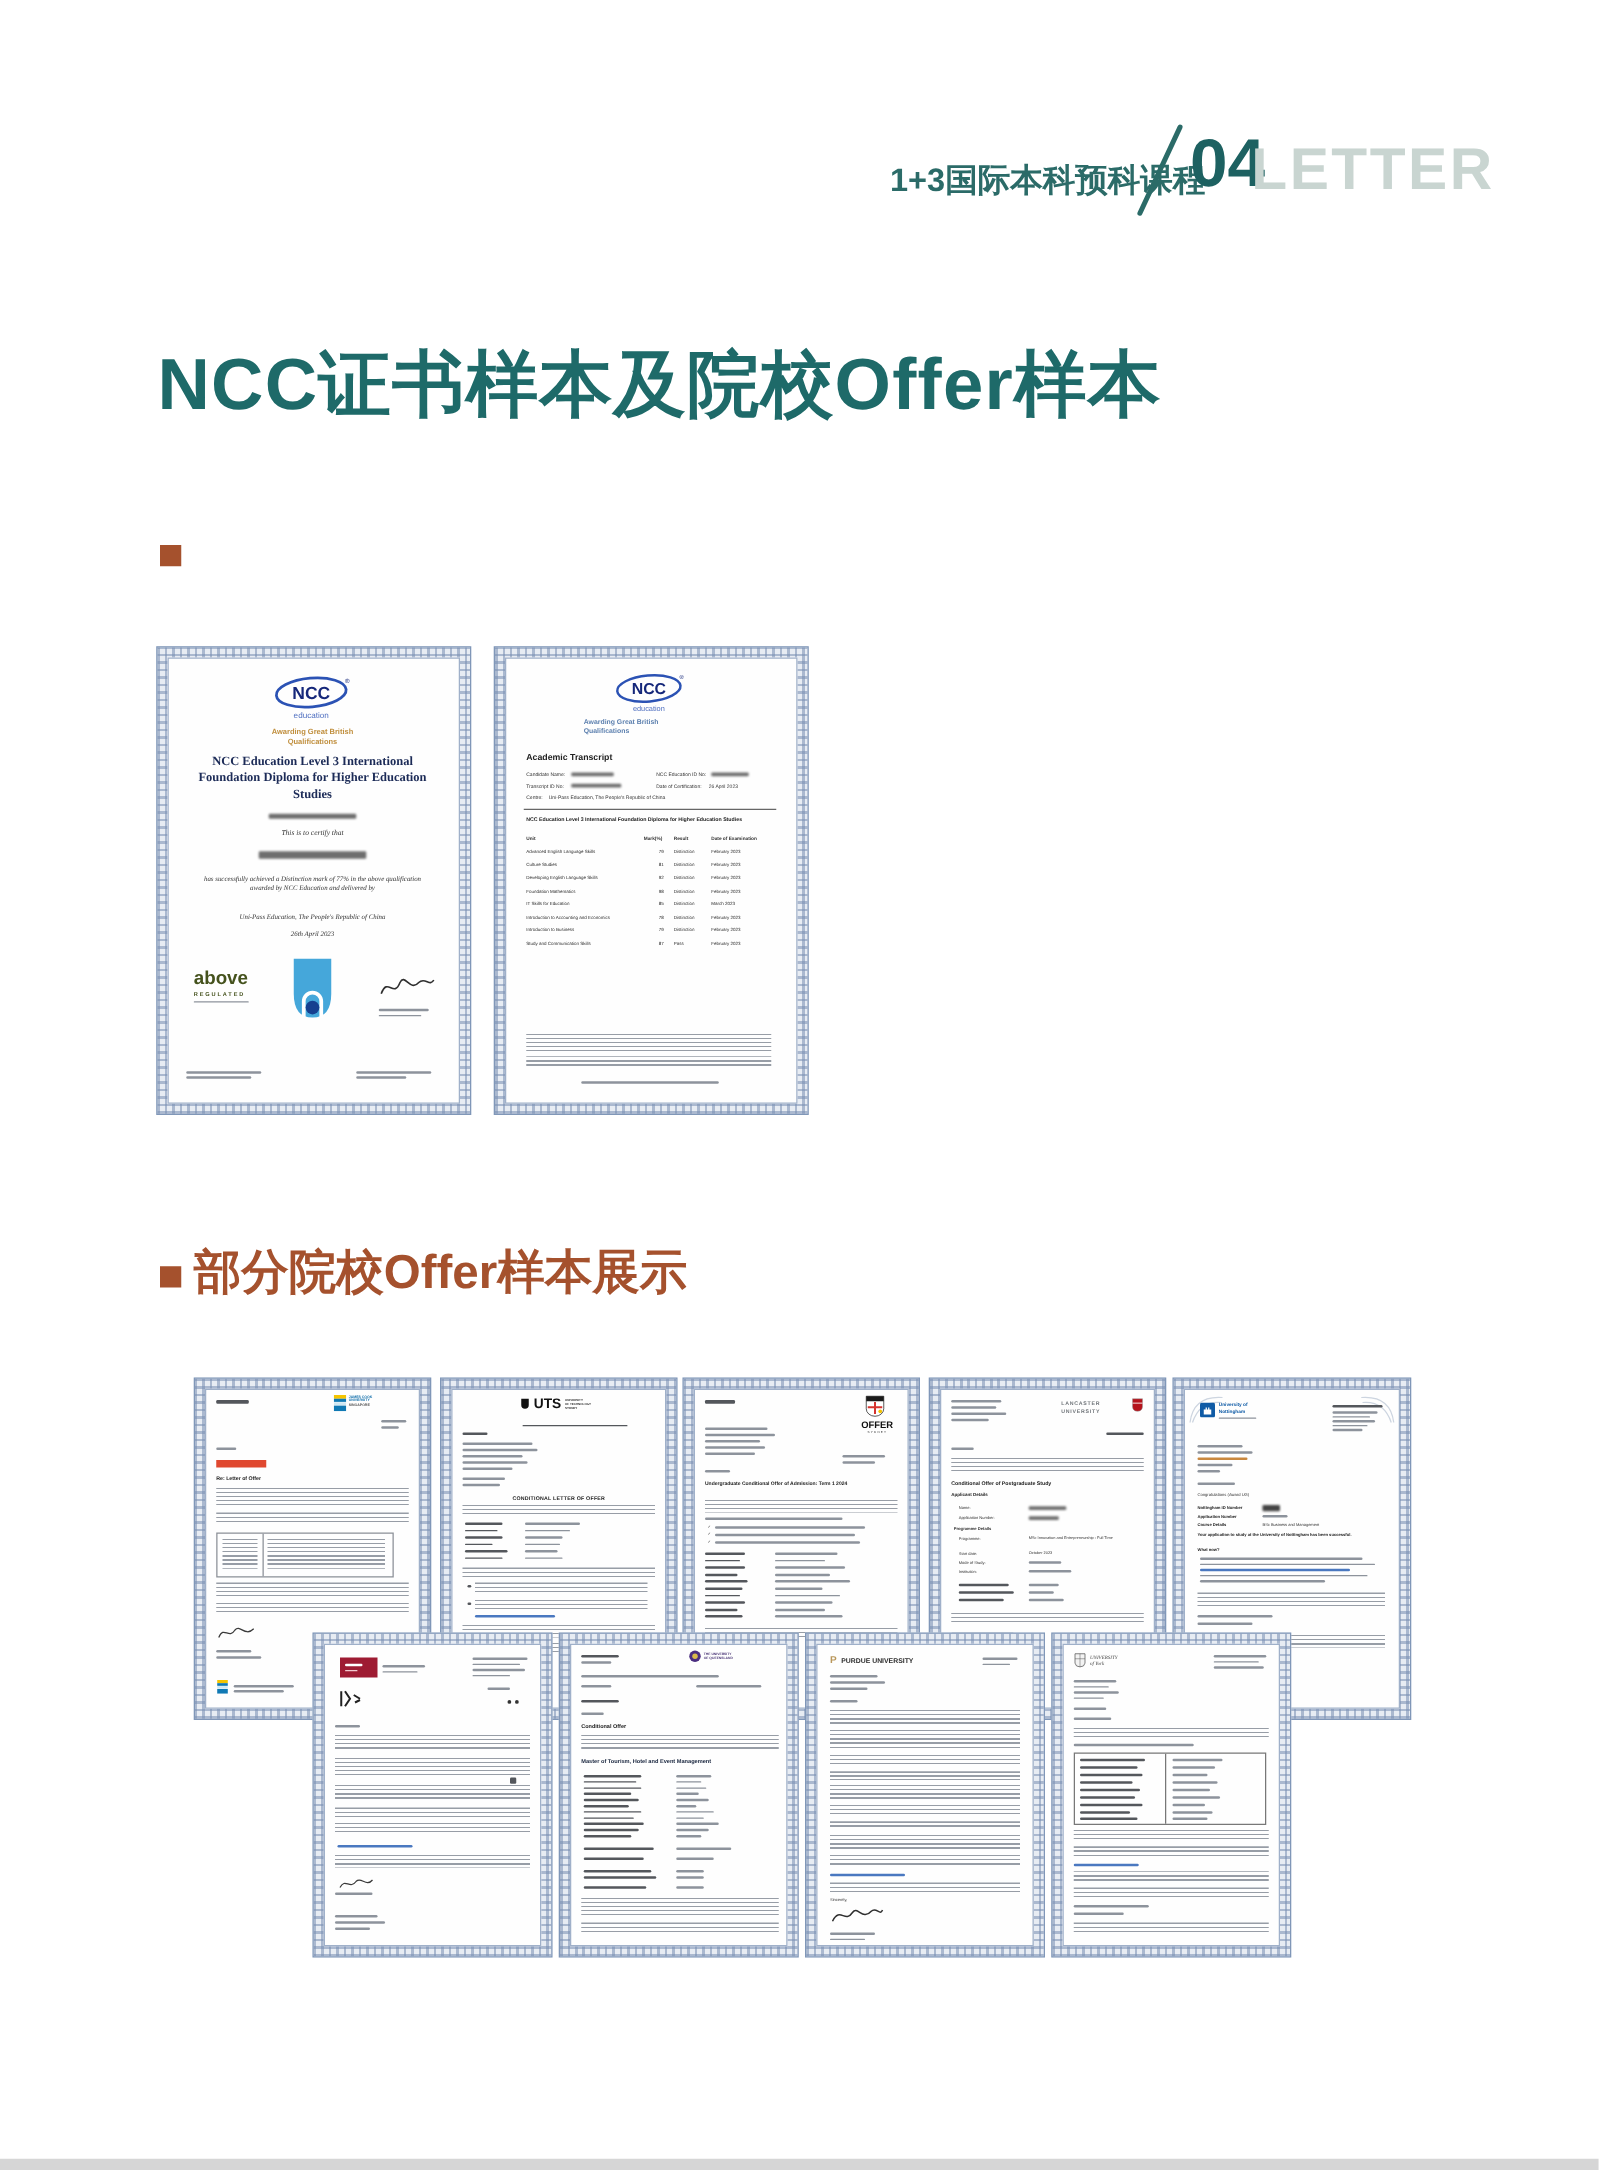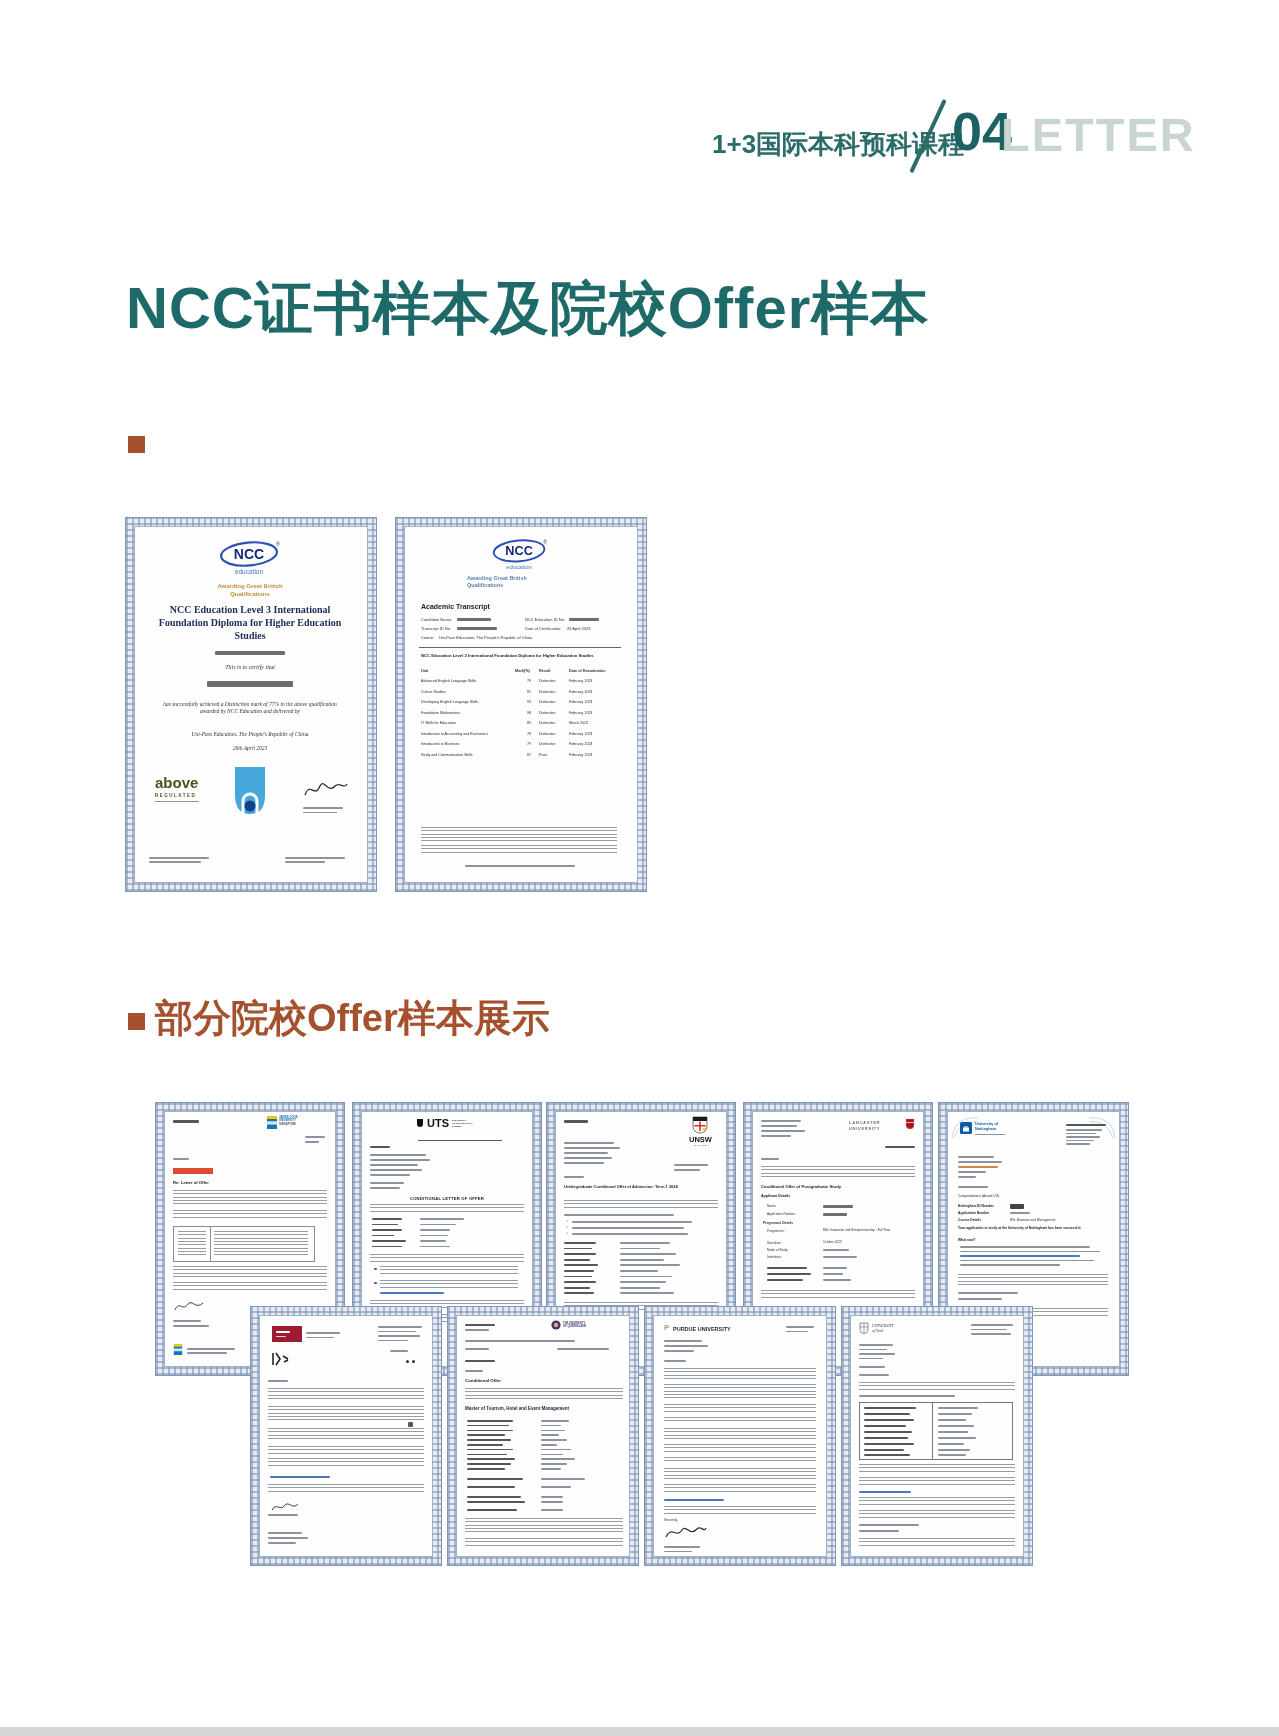--- a/index.html
+++ b/index.html
@@ -265,21 +265,21 @@
 </div>
 
 <div class="doc" style="left:546px;top:1102px;width:188px;height:272px;z-index:1">
  <div class="doc-in">
   <svg class="abs" style="left:136px;top:4px" width="16" height="18" viewBox="0 0 16 18">
     <path d="M1,1 h14 v10 a7,6 0 0 1 -7,6 a7,6 0 0 1 -7,-6 z" fill="#fff" stroke="#222" stroke-width=".6"></path>
     <rect x="1" y="1" width="14" height="4" fill="#1a1a1a"></rect>
     <path d="M7.2,5.5 h1.6 v3.5 h5 v1.6 h-5 v4.5 h-1.6 v-4.5 h-5 v-1.6 h5 z" fill="#d5342f"></path>
     <circle cx="12.2" cy="13" r="1.5" fill="#f2c200"></circle>
   </svg>
-  <div class="t" style="left:133px;top:23px;font-size:7.5px;font-weight:900;color:#111">UNSW</div>
+  <div class="t" style="left:133px;top:23px;font-size:7.5px;font-weight:900;color:#111">OFFER</div>
   <div class="t" style="left:138px;top:32px;font-size:2.4px;letter-spacing:1px;color:#333">SYDNEY</div>
   <div class="t" style="left:8px;top:72px;width:150px;font-size:4px;font-weight:700;color:#1a1a1a">Undergraduate Conditional Offer of Admission: Term 1 2024</div>
   <div class="abs chk" style="left:10px;top:107px;width:4px;height:4px"></div>
   <div class="abs chk" style="left:10px;top:113px;width:4px;height:4px"></div>
   <div class="abs chk" style="left:10px;top:119px;width:4px;height:4px"></div>
   <svg class="abs" style="left:8px;top:220px" width="30" height="14" viewBox="0 0 30 14">
     <path d="M2,10 C5,2 9,12 13,5 C16,1 20,10 27,4" stroke="#3a3a3a" fill="none" stroke-width="1"></path>
   </svg>
  <div class="bar d" style="left: 8px; top: 8px; width: 24px; height: 2.5px;"></div>
       <div class="bar" style="left: 8px; top: 30px; width: 50px; height: 2px;"></div>

